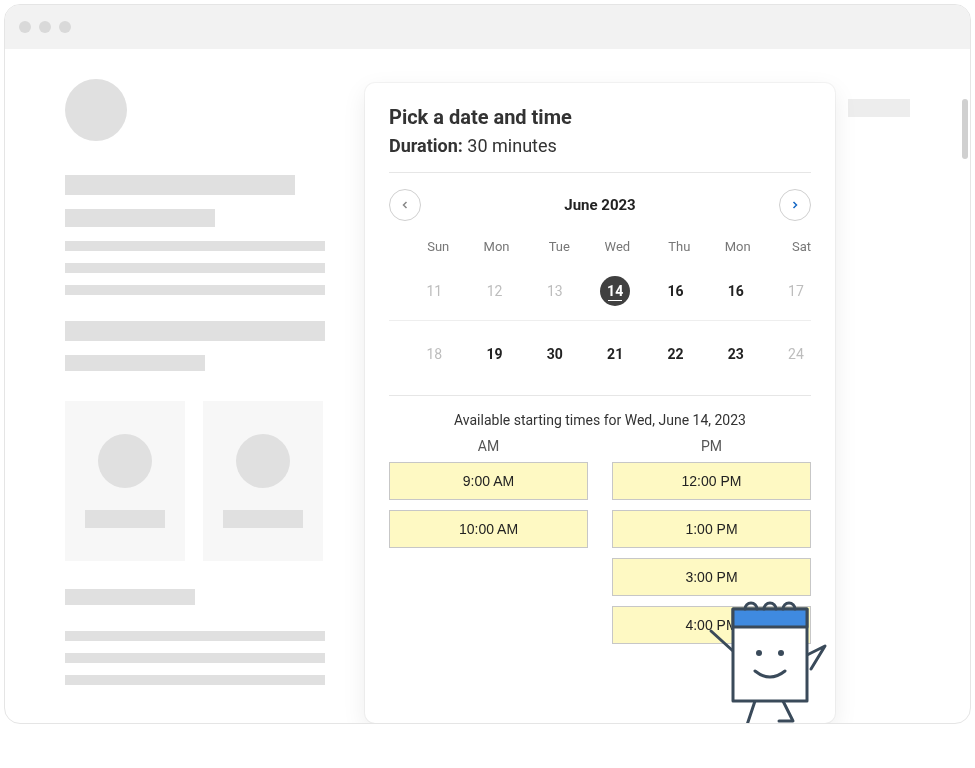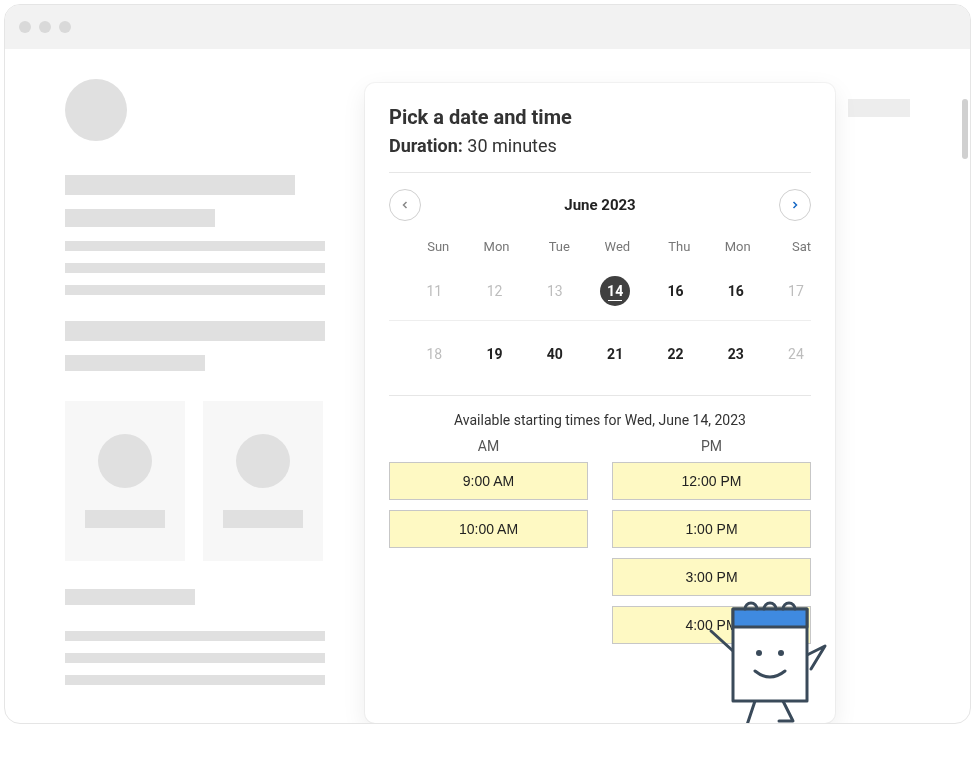--- a/index.html
+++ b/index.html
@@ -268,21 +268,21 @@
             <div class="date-cell muted"><span class="pill">13</span></div>
             <div class="date-cell selected"><span class="pill">14</span></div>
             <div class="date-cell"><span class="pill">16</span></div>
             <div class="date-cell"><span class="pill">16</span></div>
             <div class="date-cell muted"><span class="pill">17</span></div>
           </div>
           <div class="row-divider"></div>
           <div class="date-row">
             <div class="date-cell muted"><span class="pill">18</span></div>
             <div class="date-cell"><span class="pill">19</span></div>
-            <div class="date-cell"><span class="pill">40</span></div>
+            <div class="date-cell"><span class="pill">30</span></div>
             <div class="date-cell"><span class="pill">21</span></div>
             <div class="date-cell"><span class="pill">22</span></div>
             <div class="date-cell"><span class="pill">23</span></div>
             <div class="date-cell muted"><span class="pill">24</span></div>
           </div>
         </div>
 
       <div class="hr"></div>
 
       <div class="avail-head">Available starting times for Wed, June 14, 2023</div>

